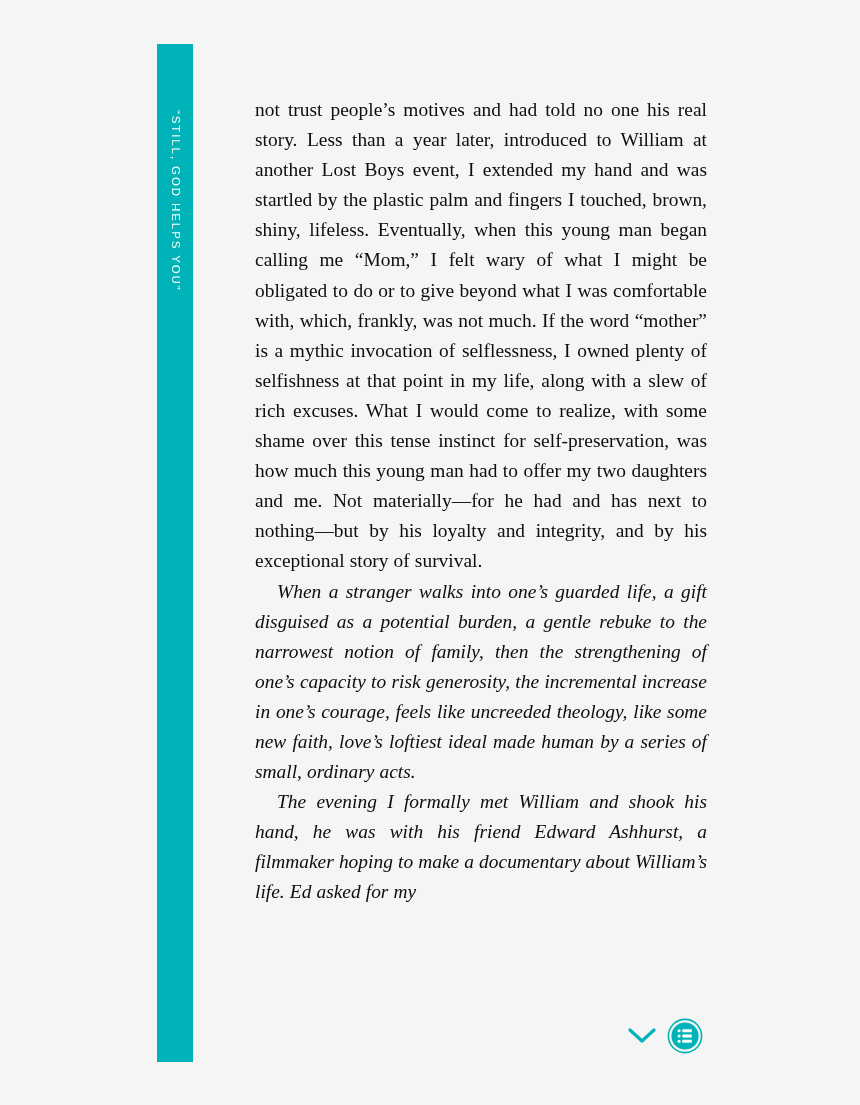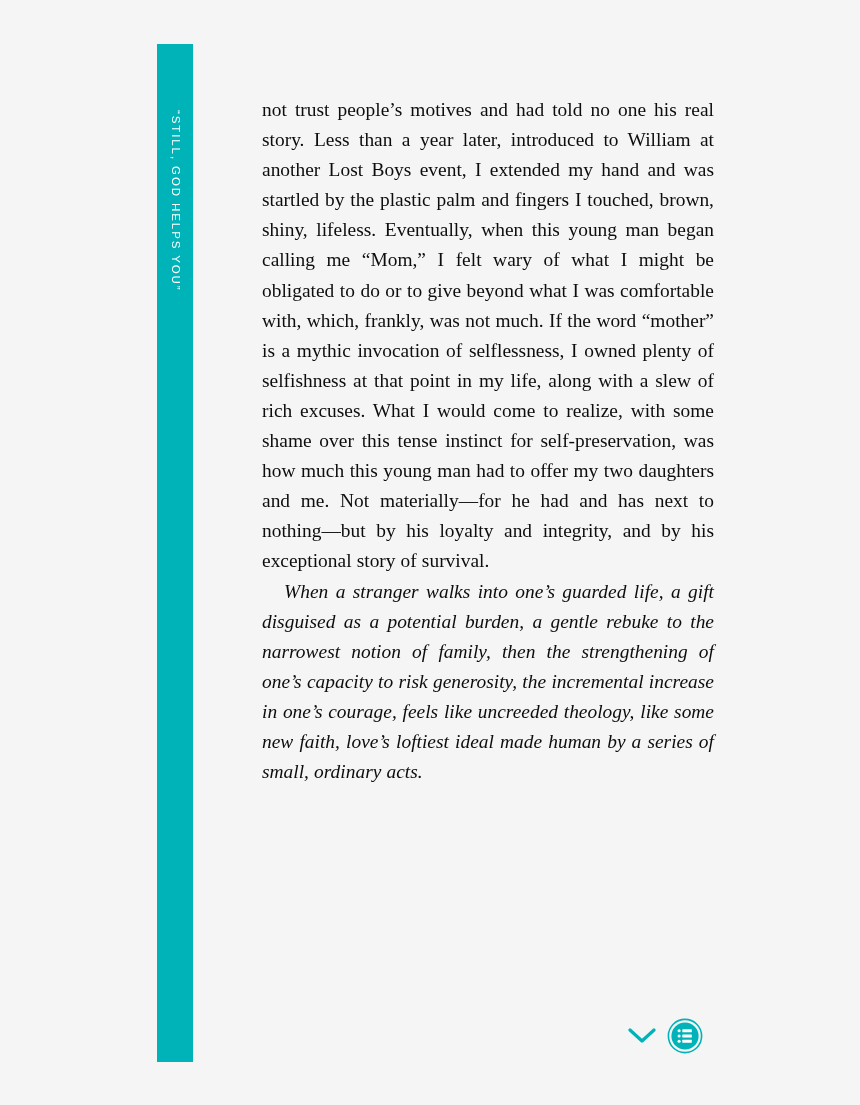--- a/index.html
+++ b/index.html
@@ -44,21 +44,21 @@
     font-family: "Liberation Sans", "DejaVu Sans", sans-serif;
     font-size: 11.5px;
     font-weight: 400;
     letter-spacing: 1.9px;
     line-height: 1;
   }
 
   
   .text-column {
     position: absolute;
-    left: 262px;
+    left: 255px;
     top: 95px;
     width: 452px;
   }
   .para {
     margin: 0;
     color: #0d0d0d;
     font-size: 19.4px;
     line-height: 30.1px;
     text-align: justify;
     text-justify: inter-word;
@@ -107,20 +107,21 @@
 
 <div class="page">
 
   <div class="running-head-bar">
     <div class="running-head-rot">“STILL, GOD HELPS YOU”</div>
   </div>
 
   <div class="text-column">
     <p class="para">not trust people’s motives and had told no one his real story. Less than a year later, introduced to William at another Lost Boys event, I extended my hand and was startled by the plastic palm and fingers I touched, brown, shiny, lifeless. Eventually, when this young man began calling me “Mom,” I felt wary of what I might be obligated to do or to give beyond what I was comfortable with, which, frankly, was not much. If the word “mother” is a mythic invocation of selflessness, I owned plenty of selfishness at that point in my life, along with a slew of rich excuses. What I would come to realize, with some shame over this tense instinct for self-preservation, was how much this young man had to offer my two daughters and me. Not materially—for he had and has next to nothing—but by his loyalty and integrity, and by his exceptional story of survival.</p>
     <p class="para indent">When a stranger walks into one’s guarded life, a gift disguised as a potential burden, a gentle rebuke to the narrowest notion of family, then the strengthening of one’s capacity to risk generosity, the incremental increase in one’s courage, feels like uncreeded theology, like some new faith, love’s loftiest ideal made human by a series of small, ordinary acts.</p>
+    <p class="para indent">The evening I formally met William and shook his hand, he was with his friend Edward Ashhurst, a filmmaker hoping to make a documentary about William’s life. Ed asked for my</p>
   </div>
 
   <div class="bottom-controls">
 
     <div class="chevron-down-btn">
       <span>
         <svg width="28" height="18" viewBox="0 0 28 18" aria-hidden="true">
           <path d="M2 3 L14 14 L26 3" fill="none" stroke="#00b3b8" stroke-width="3.2" stroke-linecap="round" stroke-linejoin="round"></path>
         </svg>
       </span>

